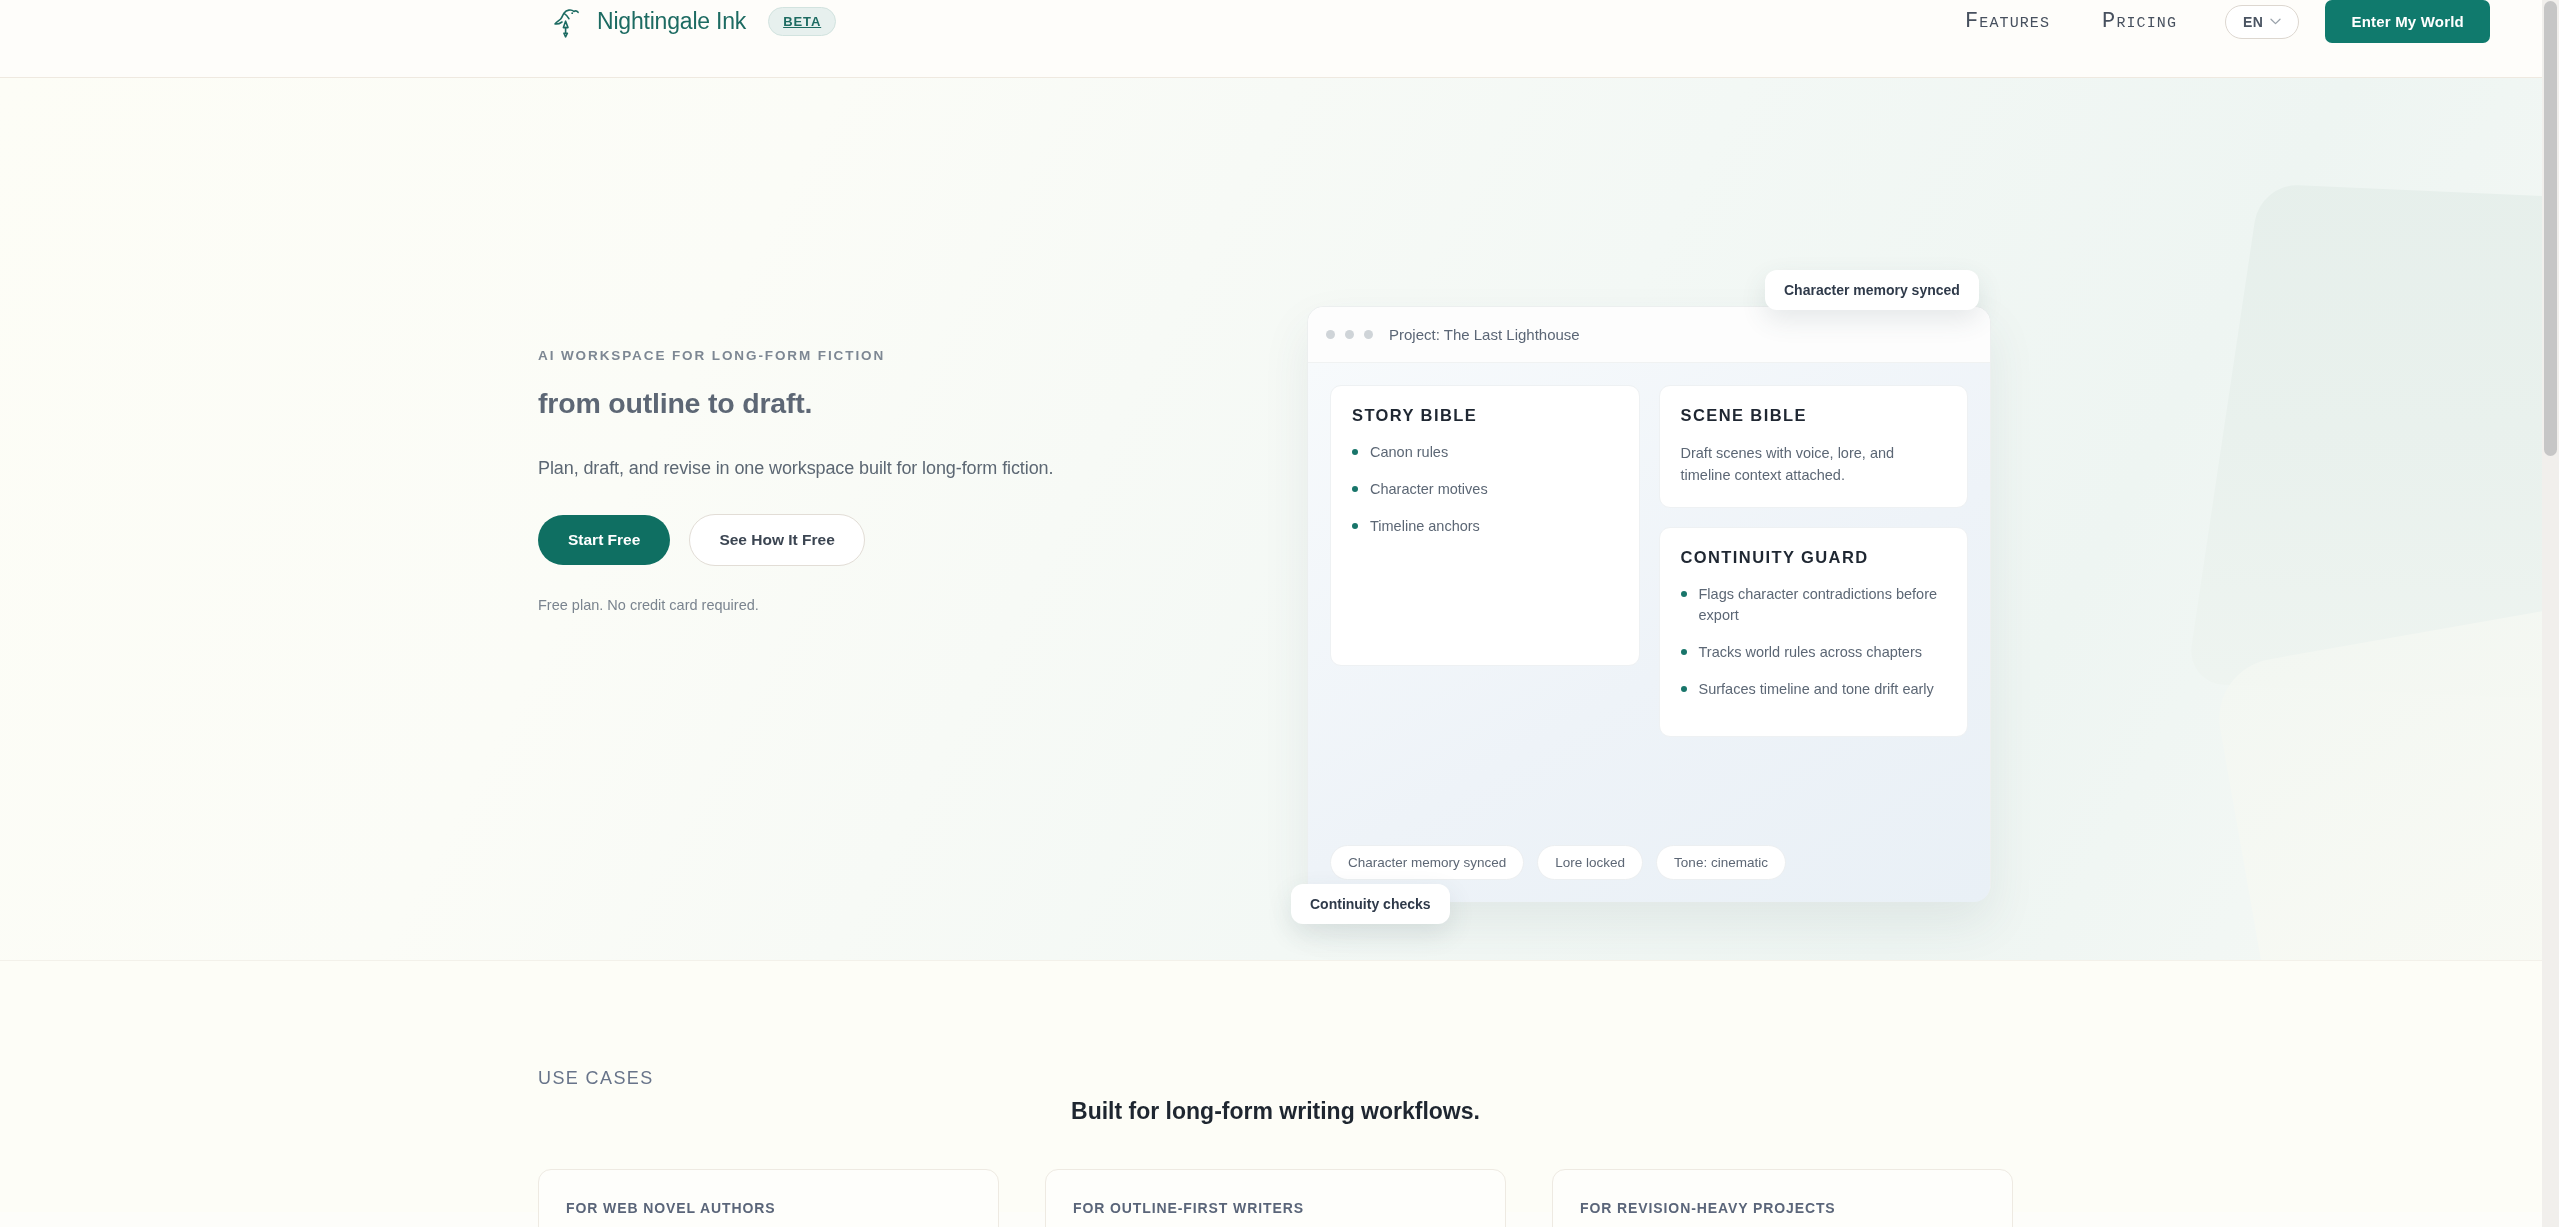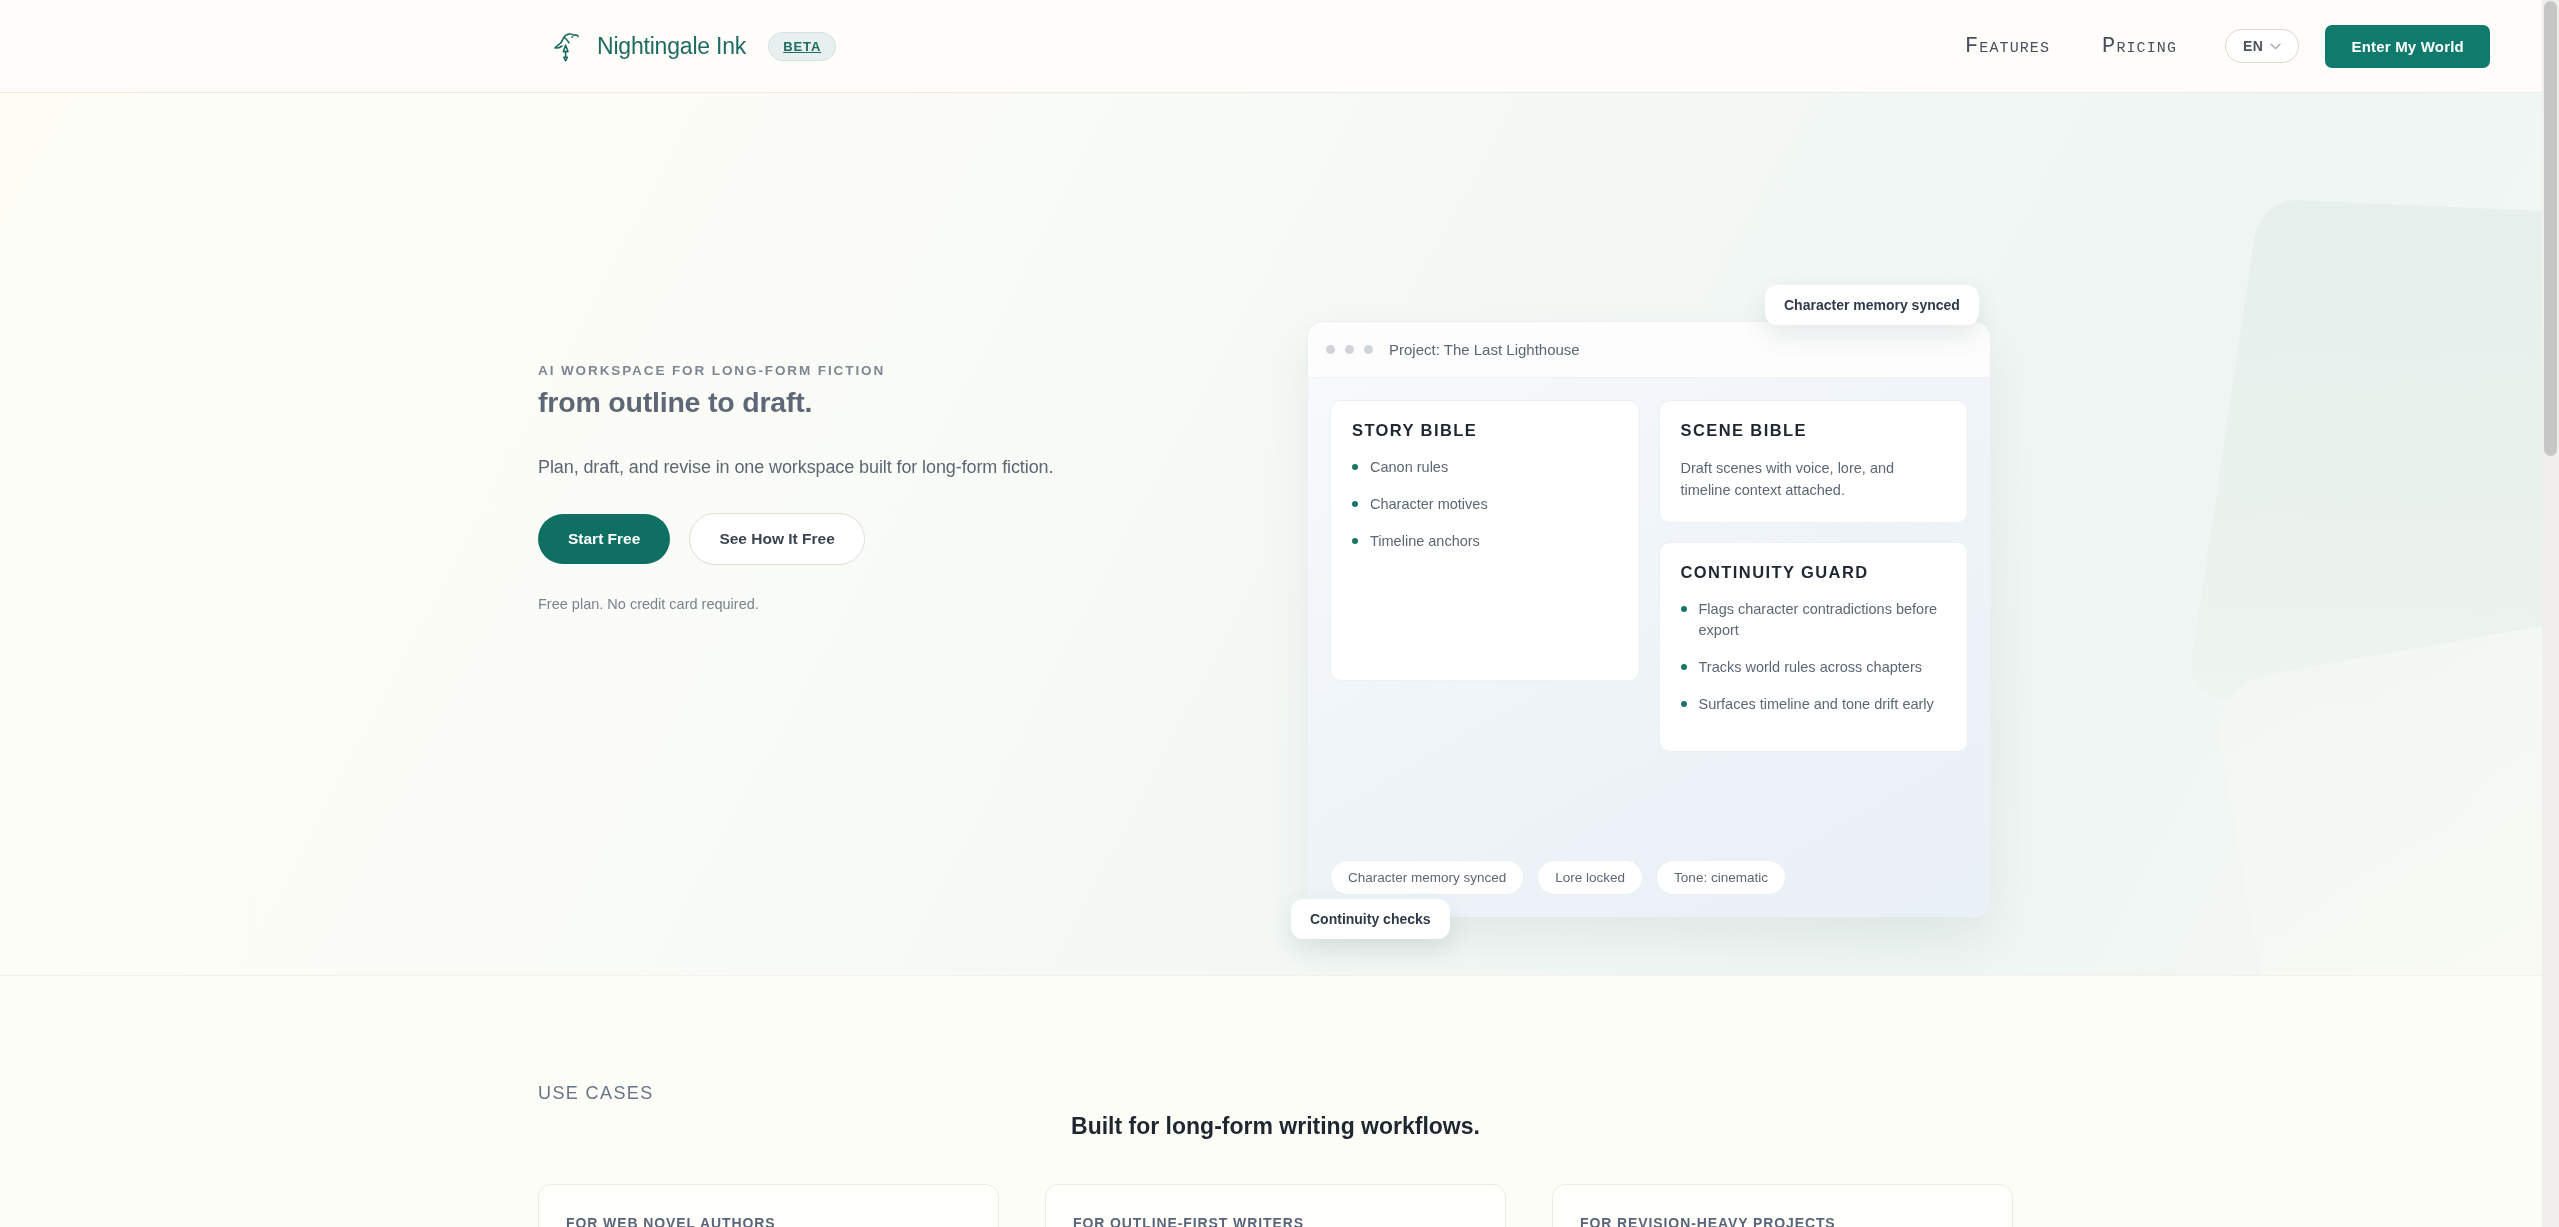--- a/index.html
+++ b/index.html
@@ -10,24 +10,24 @@
     color:#2f3a4a;
     position:relative;
   }
 
   
   #page { position:absolute; inset:0 17px 0 0; overflow:hidden; }
 
   
   .header{
     position:relative; z-index:40;
-    height:93px; width:100%;
+    height:78px; width:100%;
     background:#fefdfa;
     border-bottom:1px solid #efe9e0;
-    display:flex; align-items:center;
+    display:flex; align-items:flex-start;
   }
   .hdr-inner{ width:100%; padding:0 52px; display:flex; align-items:center; }
   .brand{ display:flex; align-items:center; gap:13px; margin-left:500px; }
   .brand-logo{ width:32px; height:34px; flex:none; }
   .brand-name{ font-size:23px; color:#1d6b62; letter-spacing:-0.2px; }
   .beta-pill{
     margin-left:9px; background:#e7f0ee; border:1px solid #d2e3df;
     color:#1d6b62; font-size:13px; font-weight:bold; letter-spacing:.9px;
     padding:6px 14px; border-radius:999px; text-decoration:underline;
   }
@@ -68,21 +68,21 @@
     position:absolute; right:-260px; top:540px;
     width:560px; height:420px; border-radius:60px;
     background:linear-gradient(160deg,#f3f7f2 0%,#fbfbf4 100%);
     transform:rotate(-10deg); opacity:.9;
   }
   .hero-inner{ position:relative; z-index:5; height:100%; padding:0 52px; }
 
   .copy{ position:absolute; left:538px; top:270px; width:760px; }
   .eyebrow{
     font-size:13.5px; font-weight:bold; letter-spacing:1.9px;
-    color:#7d8793; text-transform:uppercase; margin-bottom:3px;
+    color:#7d8793; text-transform:uppercase; margin-bottom:19px;
   }
   .h1{ font-size:28.5px; line-height:1.5; font-weight:bold; letter-spacing:-.2px; }
   .h1 .l1{ color:#222a33; display:block; }
   .h1 .l2{ color:#5d6775; display:block; font-weight:bold; }
   .sub{ margin-top:33px; font-size:18px; color:#5c6773; letter-spacing:-.1px; }
   .btn-row{ margin-top:35px; display:flex; align-items:center; gap:19px; }
   .btn-primary{
     background:#0f6f62; color:#fff; font-size:15.5px; font-weight:bold;
     padding:16px 30px; border-radius:999px; border:none; cursor:pointer;
   }

